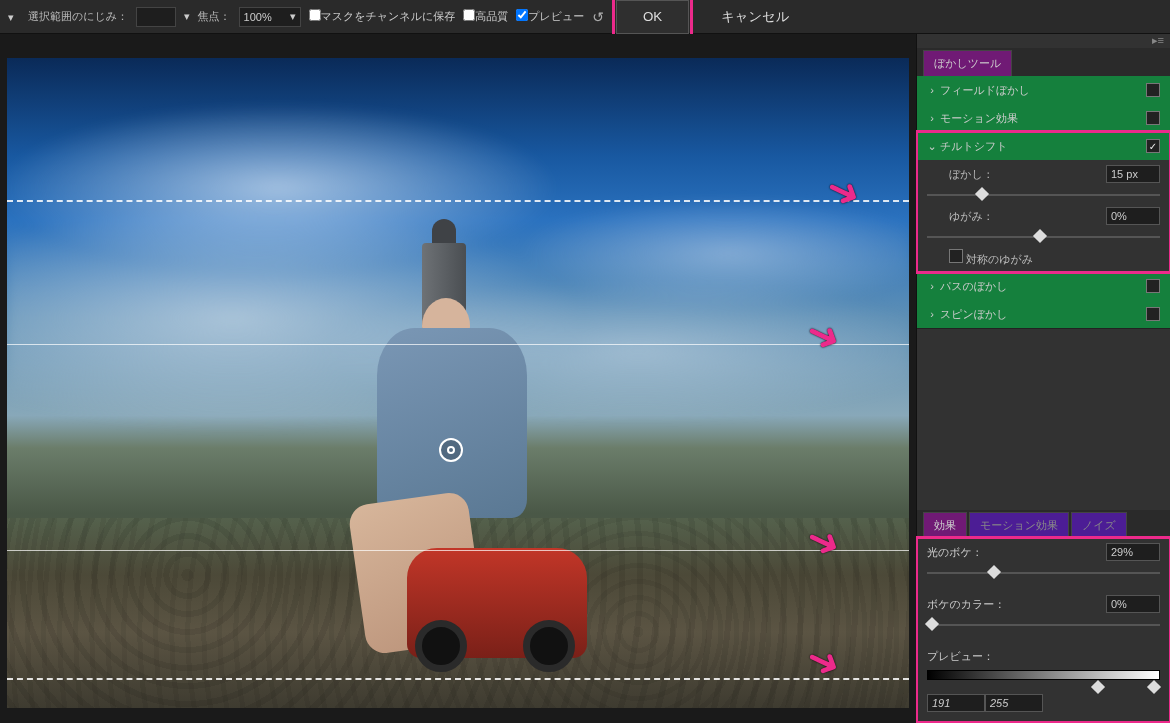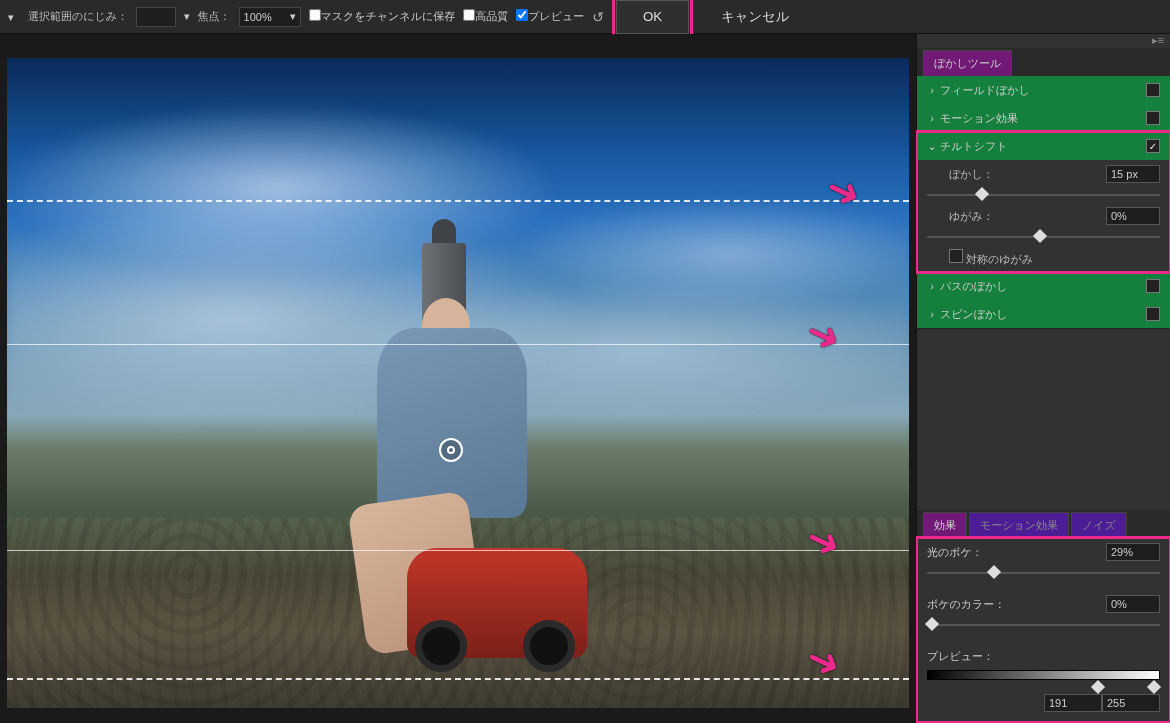--- a/index.html
+++ b/index.html
@@ -81,21 +81,21 @@
 .slider .track { height:2px; background:#555; position:relative; top:6px; }
 .slider .thumb { position:absolute; top:1px; width:10px; height:10px; background:#ddd; transform: rotate(45deg); }
 .slider-range { height: 18px; padding: 0 10px; position: relative; }
 .slider-range .track { height:10px; background: linear-gradient(to right, #000, #fff); border:1px solid #000; }
 .slider-range .thumb { position:absolute; top:12px; width:10px; height:10px; background:#ddd; transform: rotate(45deg); }
 
 .pink-box { outline: 3px solid #ec2a8b; outline-offset: -1px; }
 .sub { padding-left: 22px; color:#bbb; }
 .spacer { flex:1; }
 .flyout { height:14px; text-align:right; padding-right:6px; color:#888; }
-.range-inputs { display:flex; justify-content:flex-end; padding: 6px 10px 10px 10px; }
+.range-inputs { display:flex; justify-content:flex-start; padding: 6px 10px 10px 10px; font-style: italic; }
 .range-inputs .val-box { width:58px; }
 </style>
 </head>
 <body>
 
 <div class="toolbar">
   <span class="dropdown-arrow">▾</span>
   <label>選択範囲のにじみ：</label>
   <span class="input-box narrow">
       <span></span>

